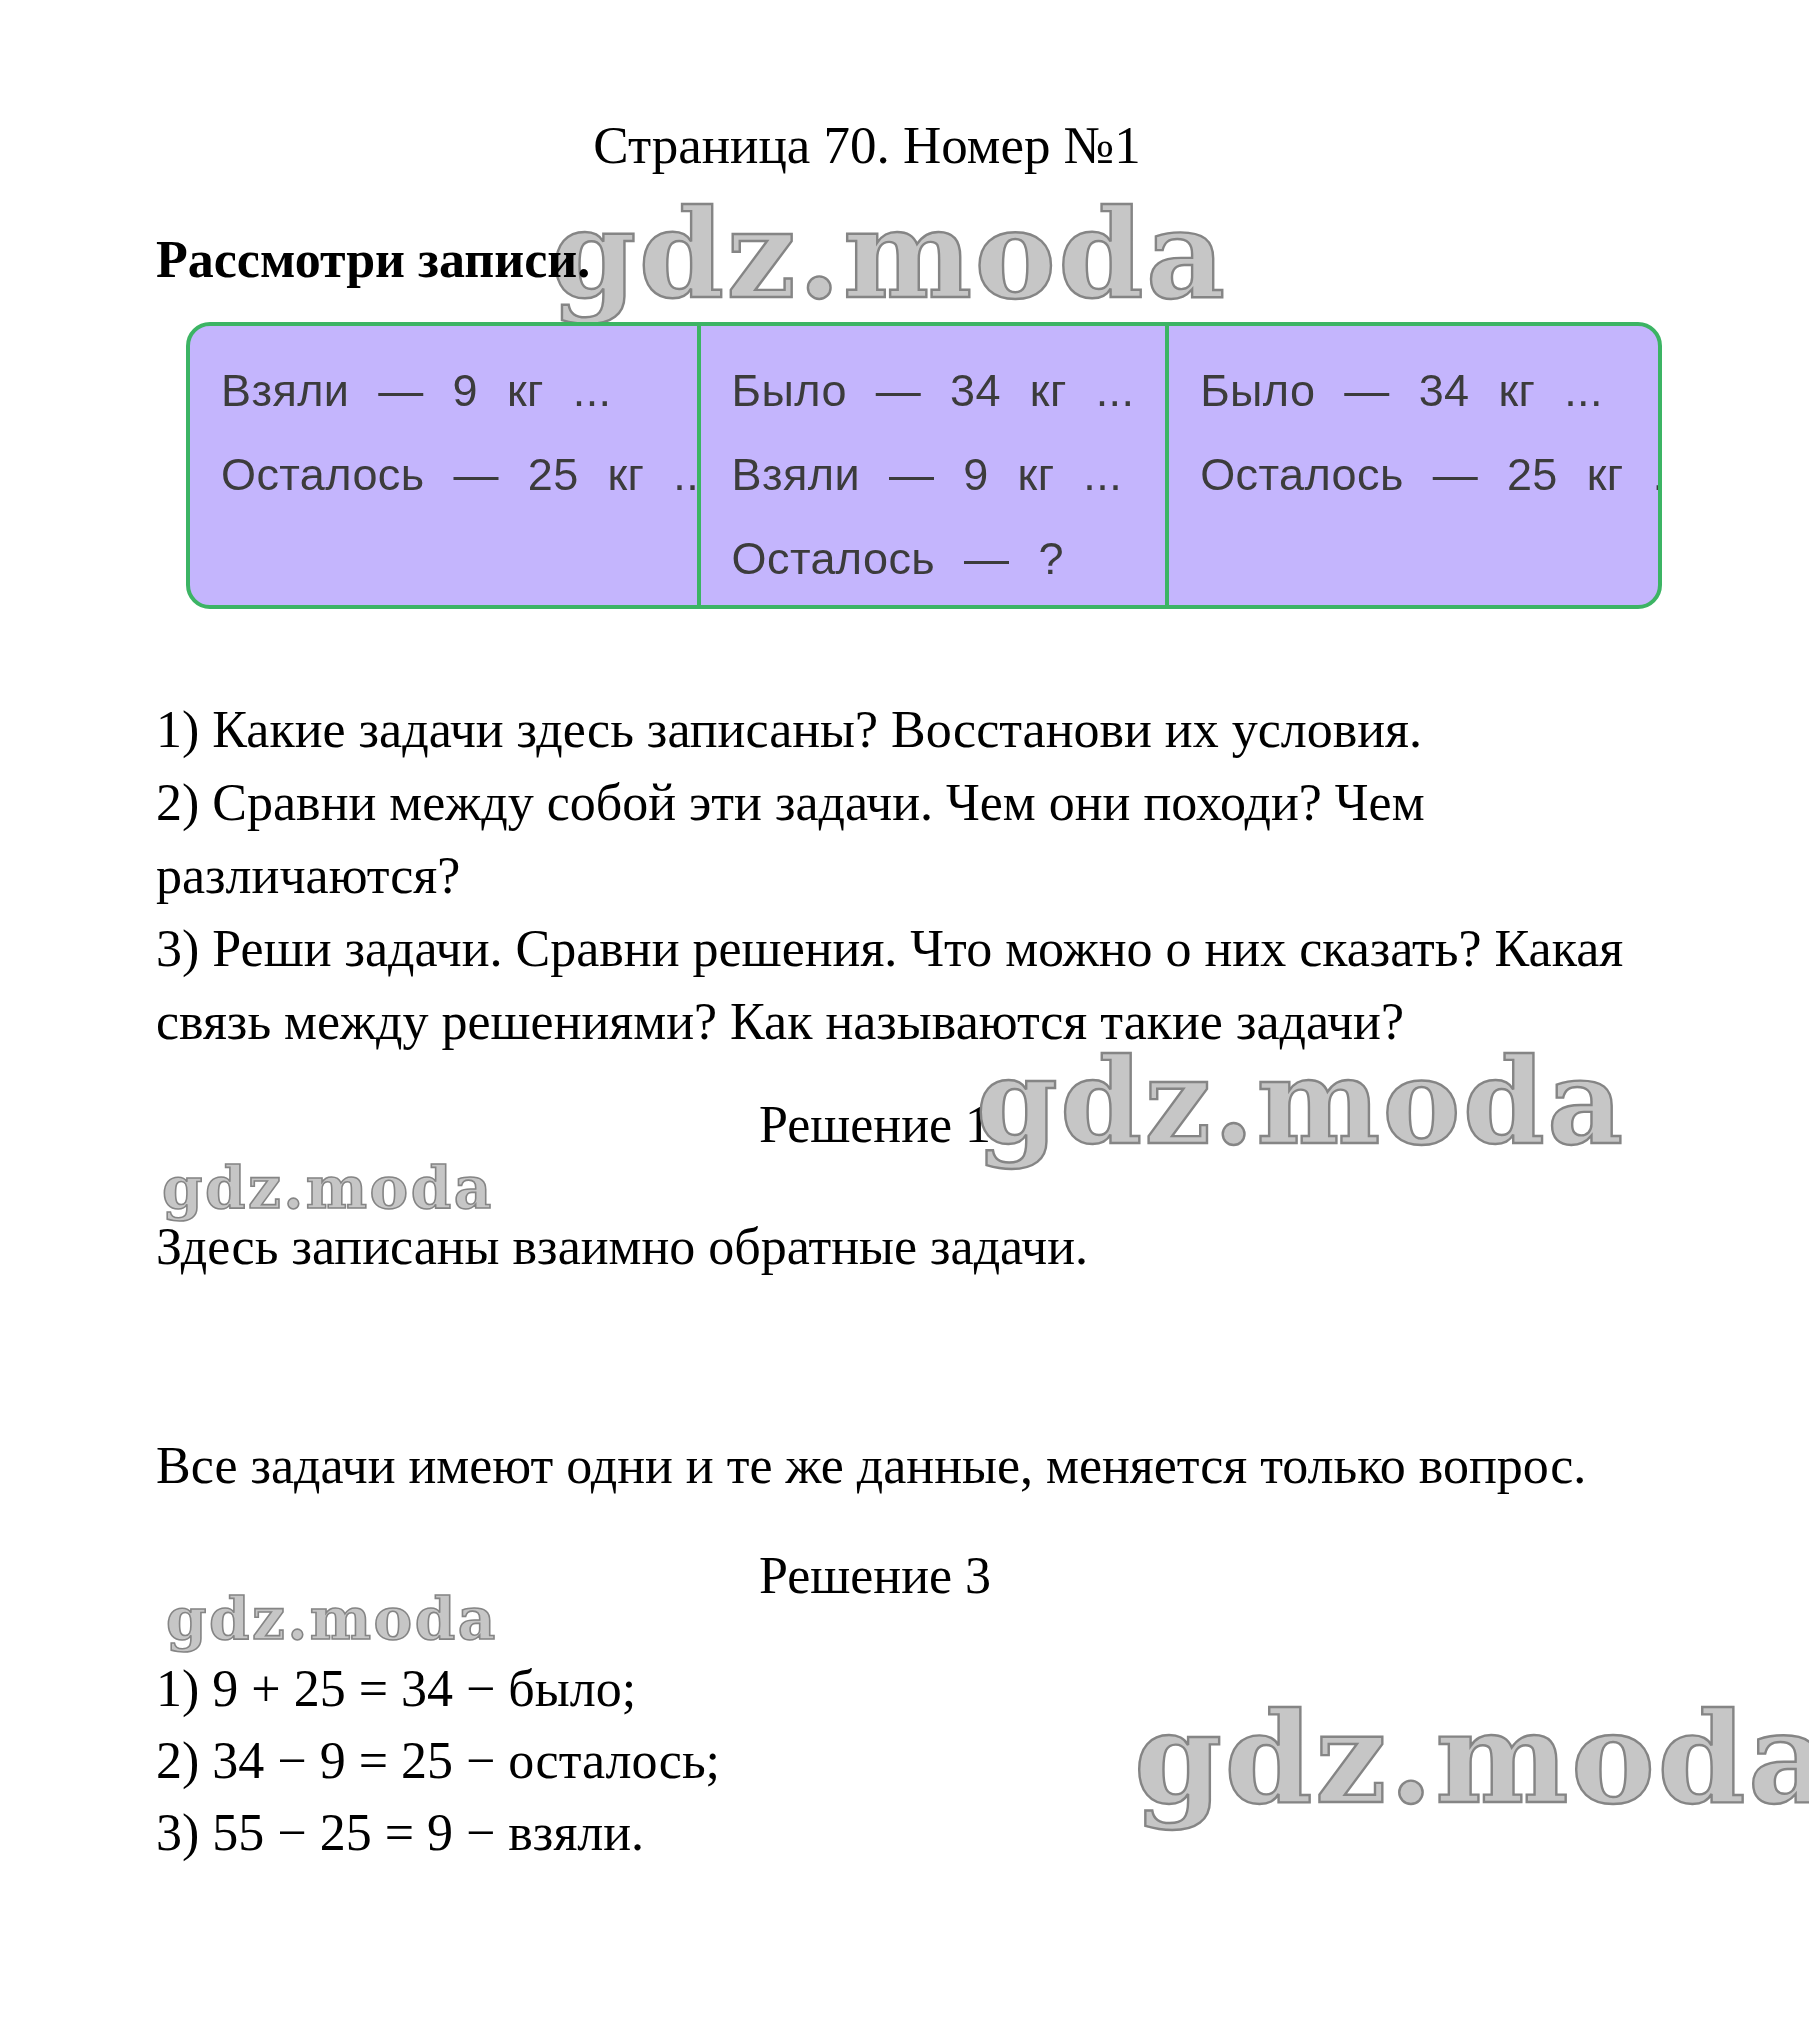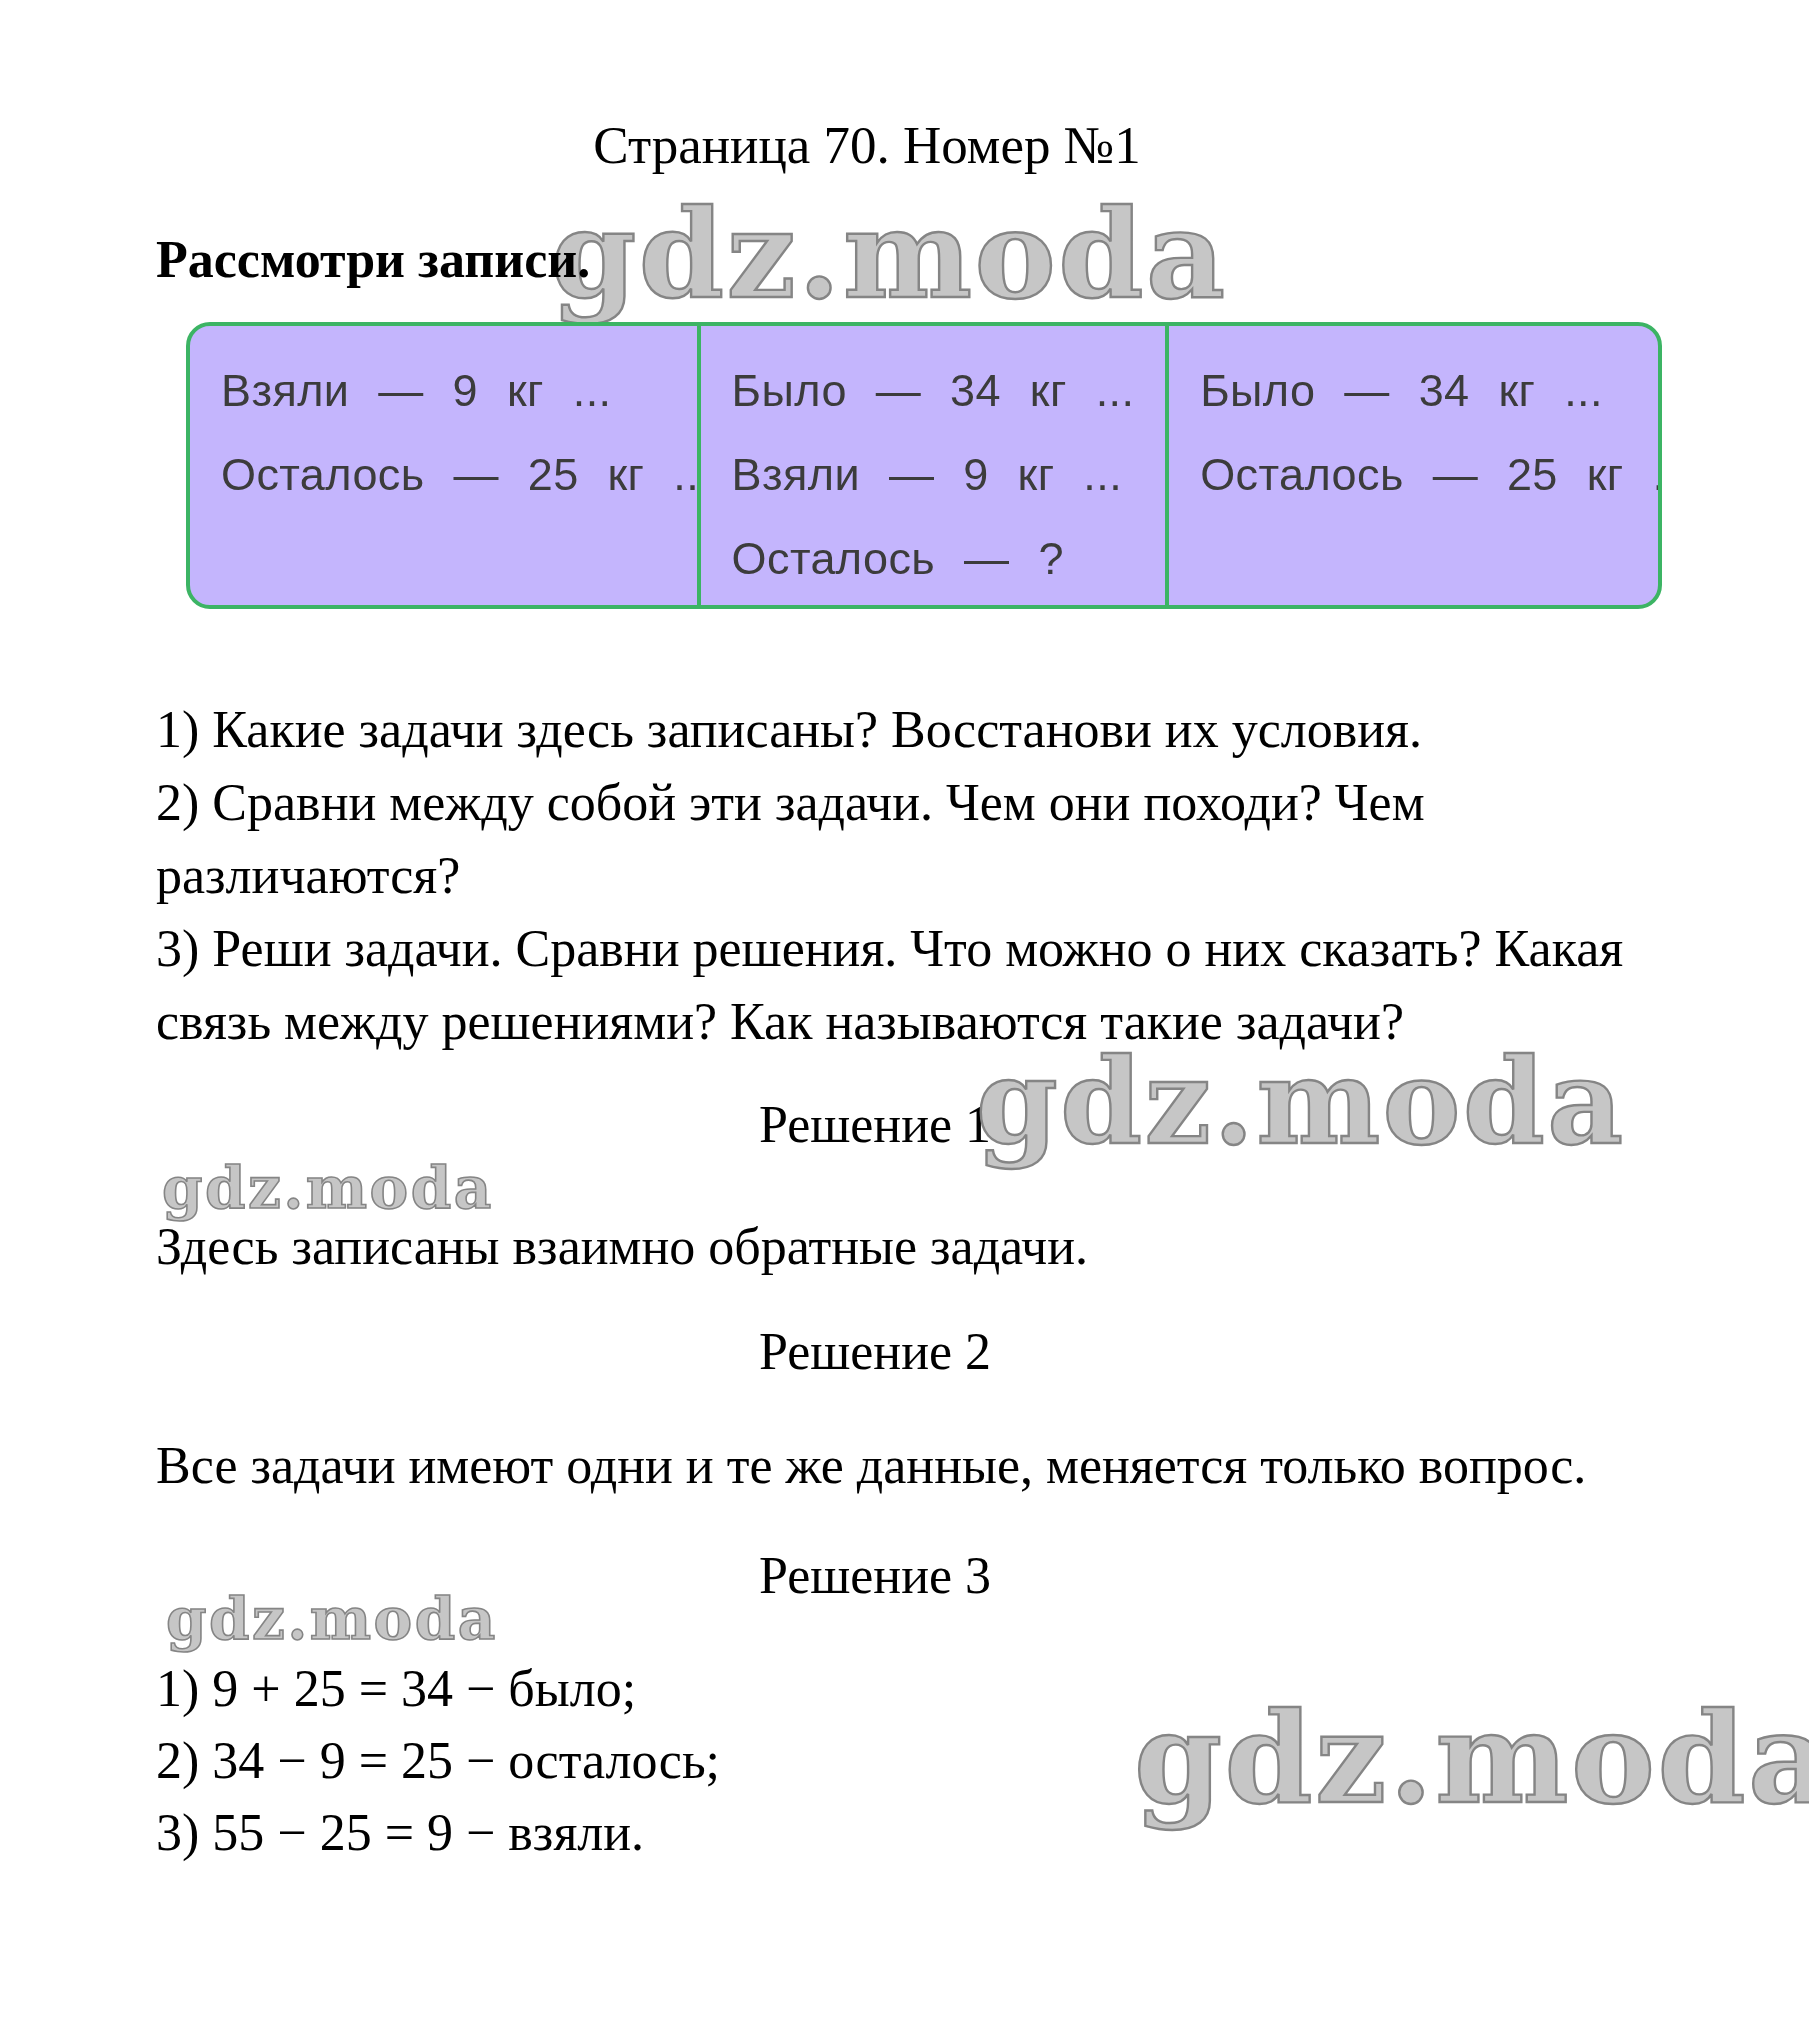--- a/index.html
+++ b/index.html
@@ -143,21 +143,20 @@
     <div class="q-line">различаются?</div>
     <div class="q-line">3) Реши задачи. Сравни решения. Что можно о них сказать? Какая</div>
     <div class="q-line">связь между решениями? Как называются такие задачи?</div>
   </div>
 
   <div class="sol-heading sol1">Решение 1</div>
   <div class="watermark wm-large wm-mid">gdz.moda</div>
   <div class="watermark wm-small wm-s1">gdz.moda</div>
   <div class="sol-text sol1-text">Здесь записаны взаимно обратные задачи.</div>
 
-  <div class="sol-heading sol2">Решение 2</div>
   <div class="sol-text sol2-text">Все задачи имеют одни и те же данные, меняется только вопрос.</div>
 
   <div class="sol-heading sol3">Решение 3</div>
   <div class="watermark wm-small wm-s2">gdz.moda</div>
 
   <div class="equations">
     <div class="eq-line">1) 9 + 25 = 34 − было;</div>
     <div class="eq-line">2) 34 − 9 = 25 − осталось;</div>
     <div class="eq-line">3) 55 − 25 = 9 − взяли.</div>
   </div>

